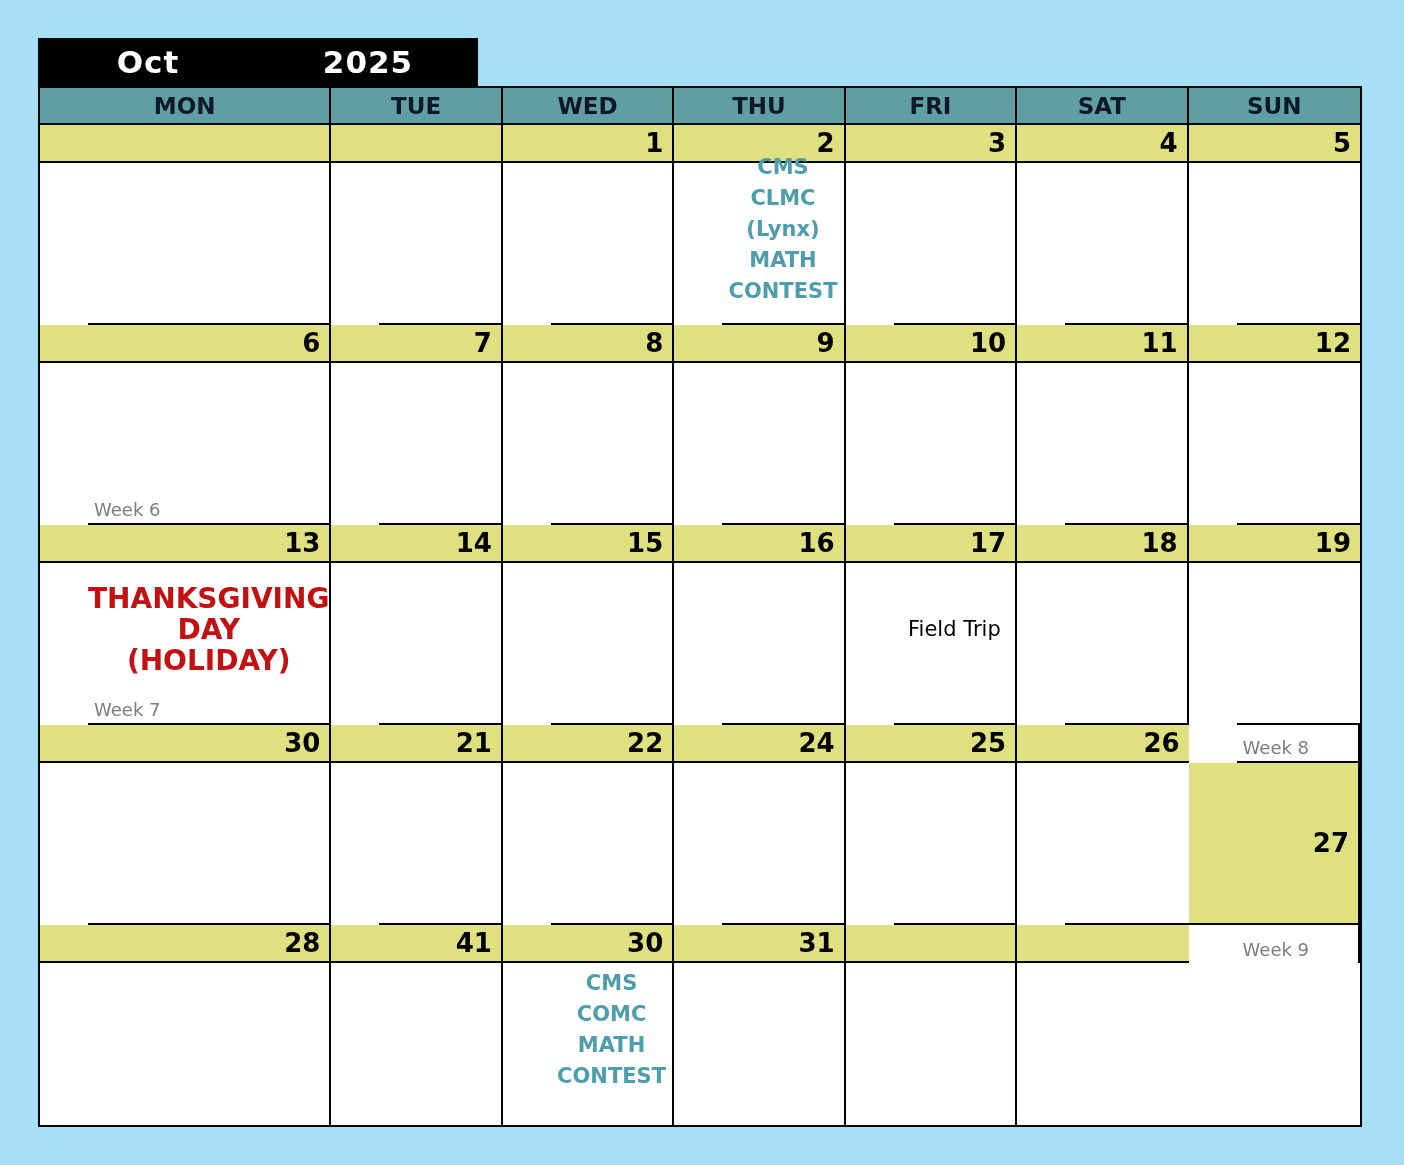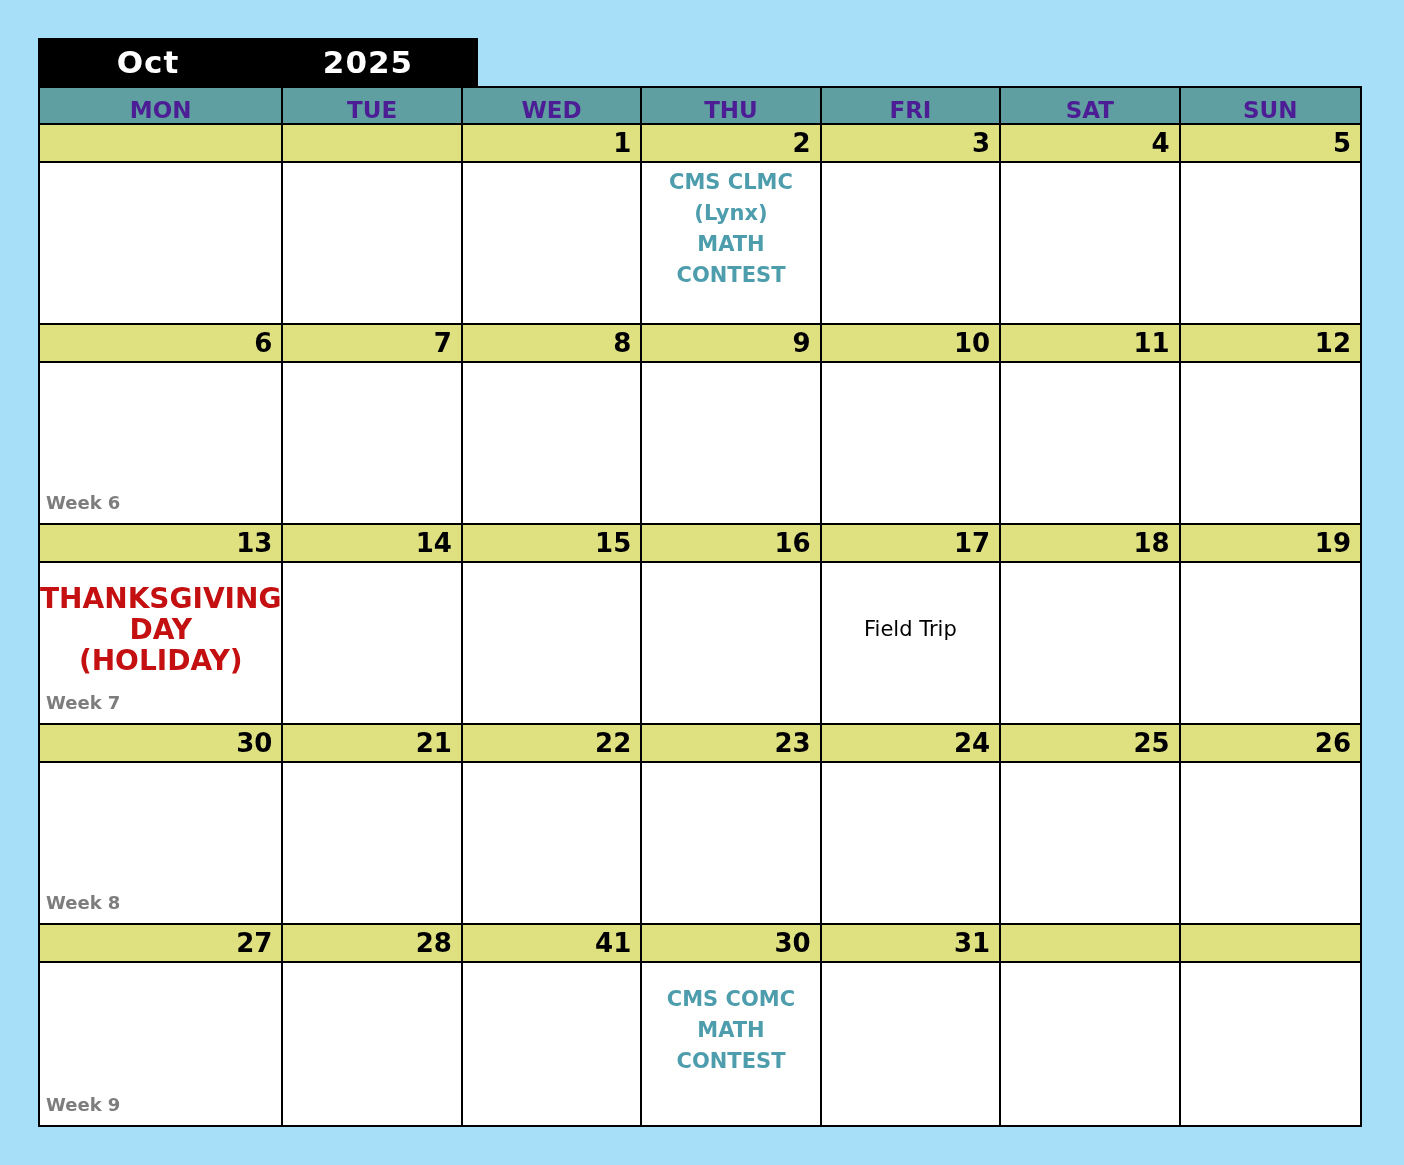--- a/index.html
+++ b/index.html
@@ -32,48 +32,49 @@
   }
   .grid > div{
     box-sizing:border-box;
     border-right:2px solid var(--grid-line,#000);
     border-bottom:2px solid var(--grid-line,#000);
   }
   .grid > div.last-col{border-right:none;}
   .grid > div.last-row{border-bottom:none;}
   .hcell{
     background:var(--header-bg,#5f9fa1);
-    font-weight:bold;font-size:23px;color:#4c1d95;
-    display:flex;align-items:flex-end;justify-content:center;
+    font-weight:bold;font-size:23px;color:#0f172a;
+    display:flex;align-items:center;justify-content:center;
   }
   .dcell{
     background:var(--date-band-bg,#dfe180);
     font-weight:bold;font-size:26px;color:#000;
     display:flex;align-items:center;justify-content:flex-end;
     padding-right:9px;
   }
   .ccell{
     background:var(--cell-bg,#fff);
     position:relative;
     display:flex;align-items:center;justify-content:center;
     padding-bottom:28px;
+    margin-left:48px;
   }
   .event{
     display:block;text-align:center;
     white-space:pre-line;
     font-size:21px;line-height:31px;
     font-weight:600;
   }
   .event.teal{color:var(--event-teal,#4d9dad);}
   .event.red{color:var(--event-red,#c41010);font-weight:bold;font-size:28px;}
   .event.black{color:var(--event-black,#000);font-weight:500;}
   .week-label{
-    position:absolute;left:6px;bottom:10px;
+    position:absolute;left:6px;bottom:3px;
     color:var(--week-label,#7d7d7d);
-    font-size:18px;font-weight:bold;
+    font-size:18px;font-weight:normal;
   }
 </style>
 </head>
 <body style="--page-bg: #a6dff7; --title-bg: #000000; --title-fg: #ffffff; --header-bg: #5f9fa1; --date-band-bg: #dfe180; --grid-line: #000000; --cell-bg: #ffffff; --event-teal: #4d9dad; --event-red: #c41010; --event-black: #000000; --week-label: #7d7d7d;">
 
 <div class="calendar-wrap">
   <div class="title-bar">
     <span>Oct</span>
     <span>2025</span>
   </div>
@@ -195,23 +196,20 @@
       <div class="dcell">
         <span>30</span>
       </div>
       <div class="dcell">
         <span>21</span>
       </div>
       <div class="dcell">
         <span>22</span>
       </div>
       <div class="dcell">
-        <span>23</span>
-      </div>
-      <div class="dcell">
         <span>24</span>
       </div>
       <div class="dcell">
         <span>25</span>
       </div>
       <div class="dcell last-col">
         <span>26</span>
       </div>
       <div class="ccell">
         <span class="week-label">Week 8</span>

